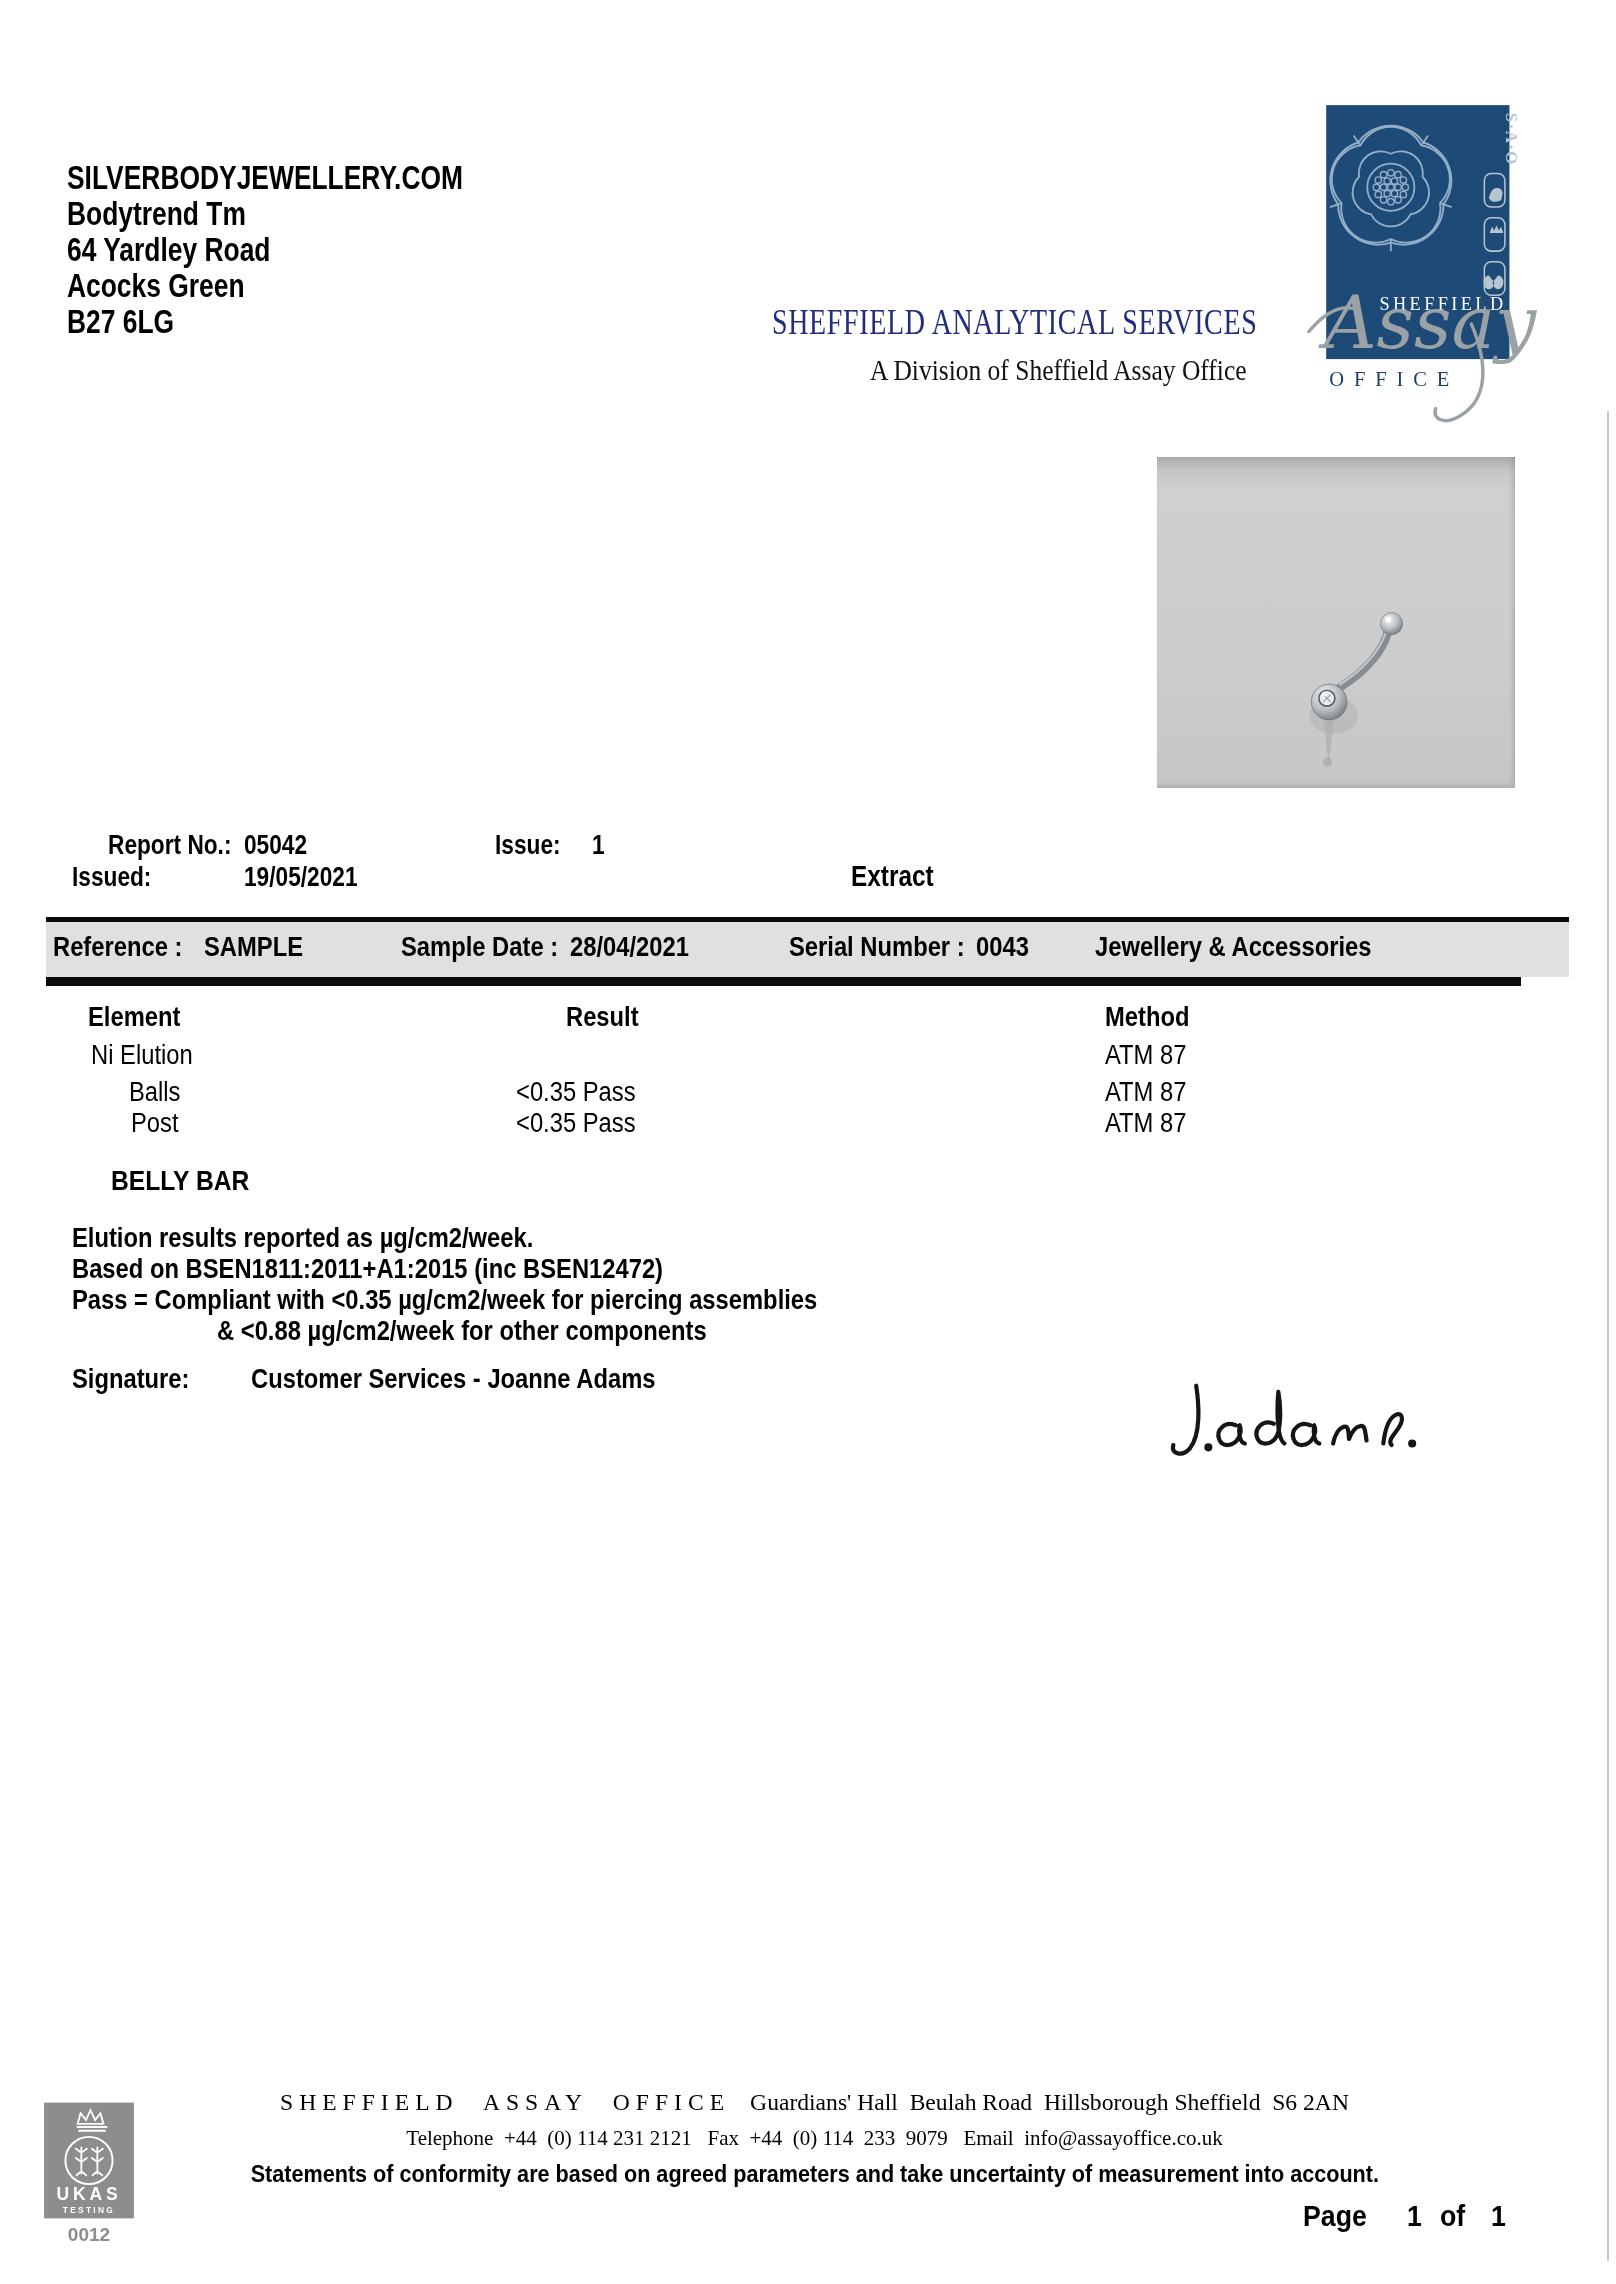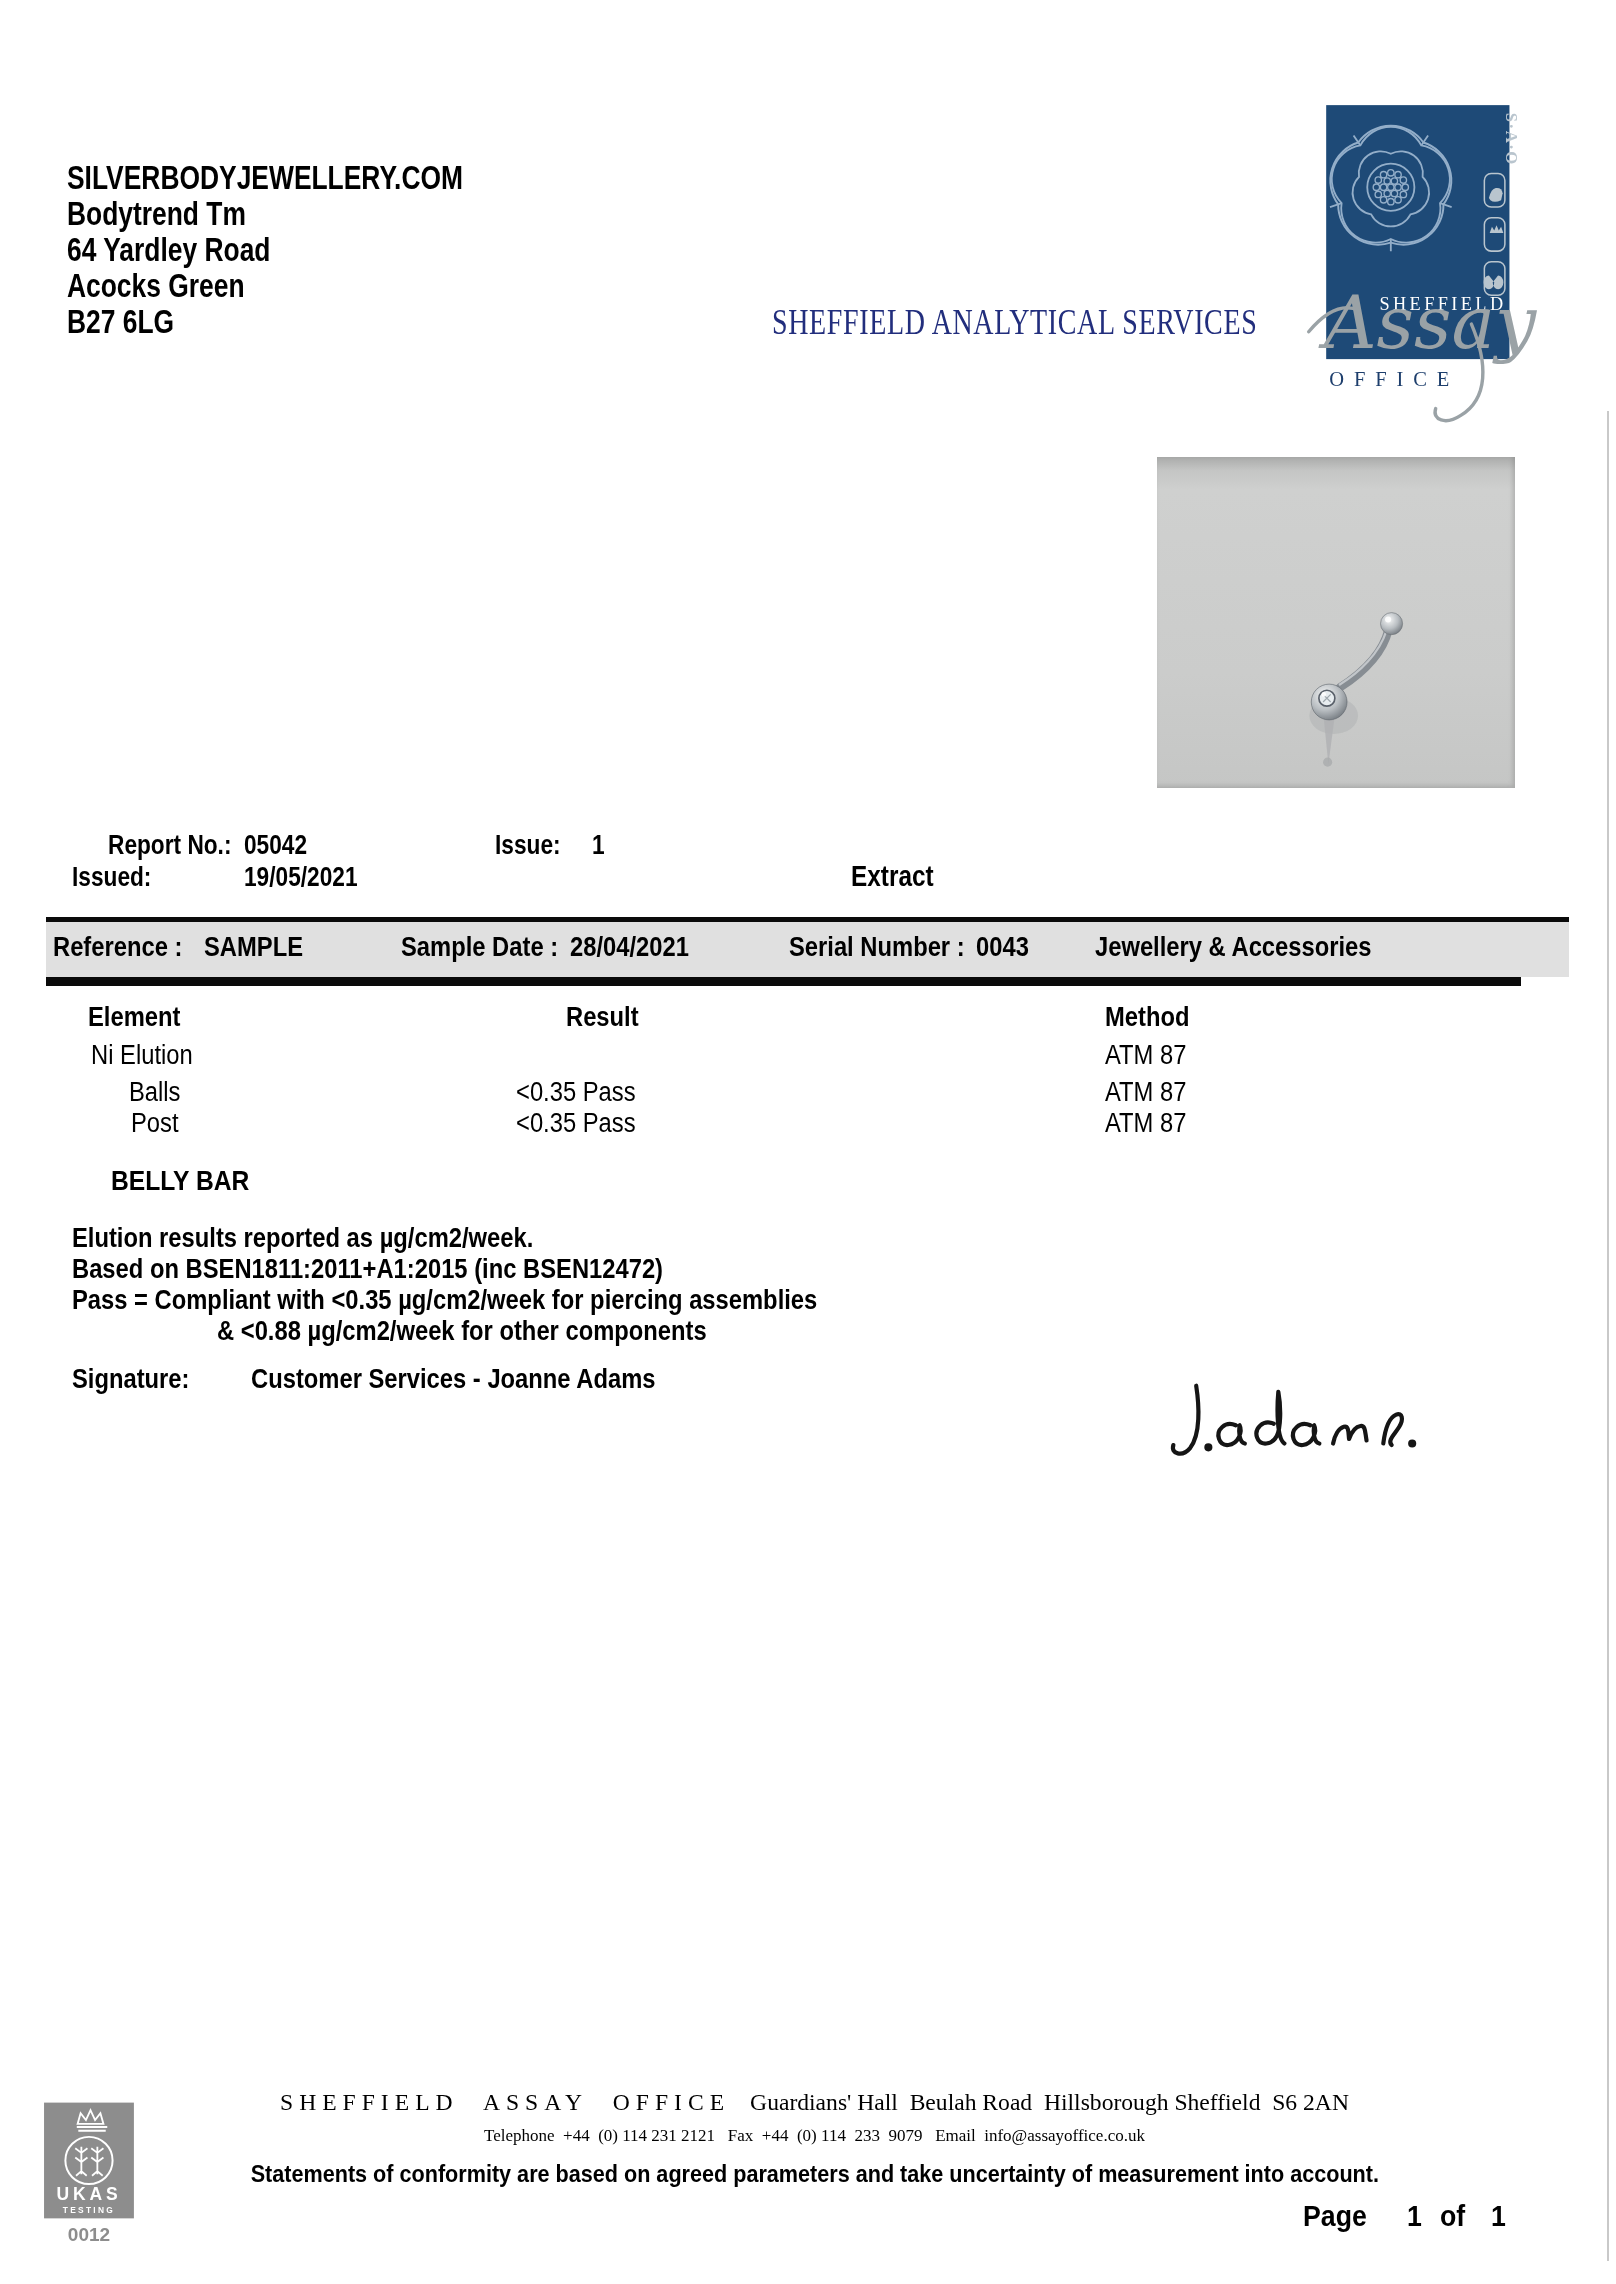--- a/index.html
+++ b/index.html
@@ -24,20 +24,23 @@
   <div class="abs" style="left:67px;top:161px;">
     <div style="height:36px;"><span class="b sx80" style="font-size:33px;">SILVERBODYJEWELLERY.COM</span></div>
     <div style="height:36px;"><span class="b sx80" style="font-size:33px;">Bodytrend Tm</span></div>
     <div style="height:36px;"><span class="b sx80" style="font-size:33px;">64 Yardley Road</span></div>
     <div style="height:36px;"><span class="b sx80" style="font-size:33px;">Acocks Green</span></div>
     <div style="height:36px;"><span class="b sx80" style="font-size:33px;">B27 6LG</span></div>
   </div>
 
   <div class="abs" style="left:772px;top:303px;">
     <span class="serif" style="display:inline-block;transform:scaleX(.8);transform-origin:0 0;font-size:35px;color:#222e7d;letter-spacing:0.8px;">SHEFFIELD ANALYTICAL SERVICES</span>
+  </div>
+  <div class="abs" style="left:870px;top:353px;">
+    <span class="serif" style="display:inline-block;transform:scaleX(.85);transform-origin:0 0;font-size:30px;color:#111;">A Division of Sheffield Assay Office</span>
   </div>
 
   <svg class="abs" style="left:1304px;top:96px;" width="236" height="346" viewBox="0 0 310 455">
     <rect x="29" y="12" width="241" height="334" fill="#1e4a77"></rect>
 
     <g stroke="#93aec9" fill="none" stroke-width="2.4">
       <path d="M154,65 A45,45 0 0 1 178.7,141 A45,45 0 0 1 114,188 A45,45 0 0 1 49.3,141 A45,45 0 0 1 74,65 A45,45 0 0 1 154,65 Z"></path>
       <path d="M154,65 A49,49 0 0 1 178.7,141 A49,49 0 0 1 114,188 A49,49 0 0 1 49.3,141 A49,49 0 0 1 74,65 A49,49 0 0 1 154,65 Z" transform="translate(114 120) scale(1.07) translate(-114 -120)"></path>
       <path d="M155.8,106.4 A29,29 0 0 1 139.9,155.6 A29,29 0 0 1 88.1,155.6 A29,29 0 0 1 72.2,106.4 A29,29 0 0 1 114,76 A29,29 0 0 1 155.8,106.4 Z"></path>
       <circle cx="114" cy="120" r="31"></circle>
@@ -171,21 +174,21 @@
       <path d="M246,90 C248,80 253,70 260,68 C267,66 266,76 267,84 C270,76 275,68 282,67 C289,66 288,76 290,86"></path>
       <path d="M312,90 C314,74 319,56 329,52 C337,49 339,58 333,68 C327,78 317,86 323,92"></path>
       <circle cx="350" cy="90" r="2.6" fill="#151515"></circle>
     </g>
   </svg>
 
   <div class="abs center-line" style="top:2089px;">
     <span class="serif" style="font-size:23.6px;letter-spacing:6px;word-spacing:13.7px;">SHEFFIELD ASSAY OFFICE</span><span class="serif" style="font-size:23.6px;margin-left:20px;">Guardians' Hall  Beulah Road  Hillsborough Sheffield  S6 2AN</span>
   </div>
   <div class="abs center-line" style="top:2126px;">
-    <span class="serif" style="font-size:17px;">Telephone  +44  (0) 114 231 2121   Fax  +44  (0) 114  233  9079   Email  info@assayoffice.co.uk</span>
+    <span class="serif" style="font-size:21px;">Telephone  +44  (0) 114 231 2121   Fax  +44  (0) 114  233  9079   Email  info@assayoffice.co.uk</span>
   </div>
   <div class="abs center-line" style="top:2161px;">
     <span class="b cbold" style="font-size:24px;">Statements of conformity are based on agreed parameters and take uncertainty of measurement into account.</span>
   </div>
   <div class="abs" style="left:1303px;top:2201px;"><span class="b" style="font-size:29px;transform:scaleX(.92);">Page</span></div>
   <div class="abs" style="left:1407px;top:2201px;"><span class="b" style="font-size:29px;transform:scaleX(.92);">1</span></div>
   <div class="abs" style="left:1440px;top:2201px;"><span class="b" style="font-size:29px;transform:scaleX(.92);">of</span></div>
   <div class="abs" style="left:1491px;top:2201px;"><span class="b" style="font-size:29px;transform:scaleX(.92);">1</span></div>
 
   <svg class="abs" style="left:41px;top:2098px;" width="99" height="160" viewBox="0 0 130 210">

